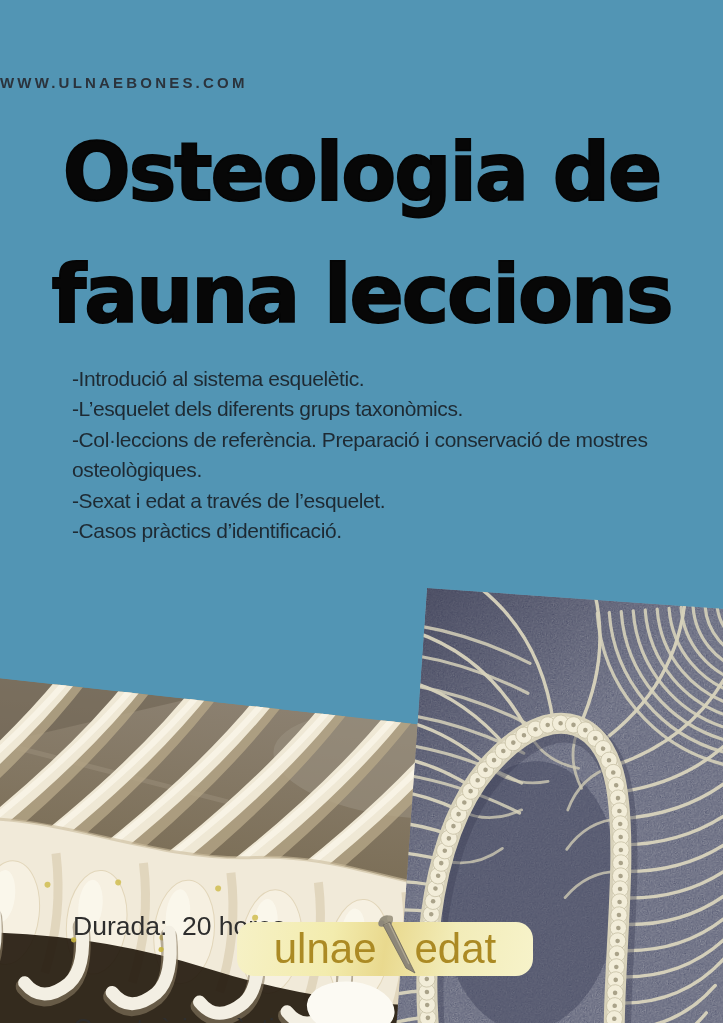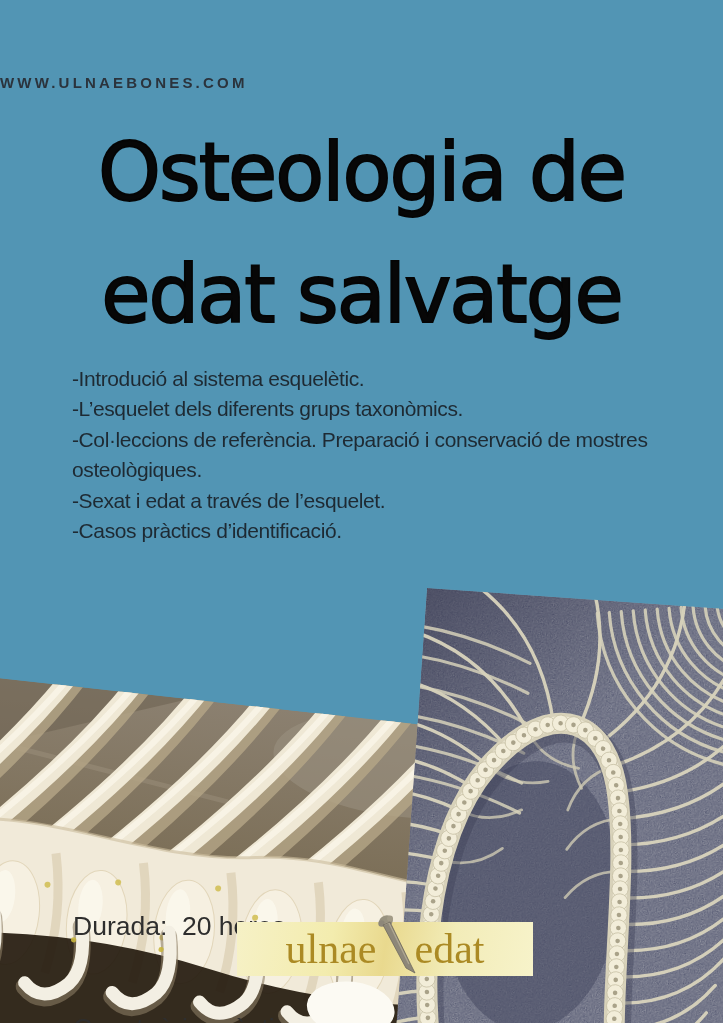--- a/index.html
+++ b/index.html
@@ -8,21 +8,21 @@
     background:#5295b4; font-family:"Liberation Sans",sans-serif;
   }
   .site-url{
     position:absolute; top:74px; left:0; width:100%;
     font-size:15px; font-weight:700;
     letter-spacing:3.2px; color:#2b333c;
   }
   .title{
     position:absolute; top:112px; left:0; width:100%; margin:0;
     text-align:center; color:#070707;
-    font-family:"DejaVu Sans",sans-serif; font-weight:400;
+    font-family:"DejaVu Sans",sans-serif; font-weight:700;
     font-size:80px; line-height:122px; letter-spacing:-2px;
     -webkit-text-stroke:1.8px #050505;
   }
   .title span{display:block;}
   .topics{
     position:absolute; top:352px; left:60px; width:663px;
     margin:12px; padding:0; list-style:none;
     font-size:21px; line-height:30.4px; letter-spacing:-0.4px;
     color:#1e2a33;
   }
@@ -31,35 +31,35 @@
   .photo-left{left:-20px; top:676px; width:522px; height:432px; transform:rotate(6.3deg); z-index:2;}
   .photo-right{left:427px; top:588px; width:341px; height:475px; transform:rotate(4deg); z-index:3;}
   .course-info{
     position:absolute; left:73px; top:841px; z-index:4;
     font-size:26.5px; line-height:34px; color:#2e2e2e; white-space:pre-wrap;
   }
   .logo{
     position:absolute; left:237px; top:922px; width:296px; height:54px; z-index:6;
     background:linear-gradient(100deg,#f6f1c6 0%,#f3ecae 32%,#e9d98e 50%,#f2ecb8 72%,#f7f3ca 100%);
     display:flex; align-items:center; justify-content:center;
-    font-family:Liberation Serif, serif; font-size:42px; color:#ab8a24;
+    font-family:Liberation Sans, sans-serif; font-size:42px; color:#ab8a24;border-radius:17px;
   }
   .logo .word{line-height:54px;}
   .logo .bone{width:44px; height:64px; margin:-8px -4px 0 -2px; overflow:visible; flex:none;}
 </style>
 </head>
 <body>
 
 <div class="poster">
 
   <div class="site-url">WWW.ULNAEBONES.COM</div>
 
   <h1 class="title">
     <span>Osteologia de</span>
-    <span>edat salvatge</span>
+    <span>fauna leccions</span>
   </h1>
 
   <ul class="topics">
     <li>-Introdució al sistema esquelètic.</li>
     <li>-L’esquelet dels diferents grups taxonòmics.</li>
     <li>-Col·leccions de referència. Preparació i conservació de mostres osteològiques.</li>
     <li>-Sexat i edat a través de l’esquelet.</li>
     <li>-Casos pràctics d’identificació.</li>
   </ul>
 

